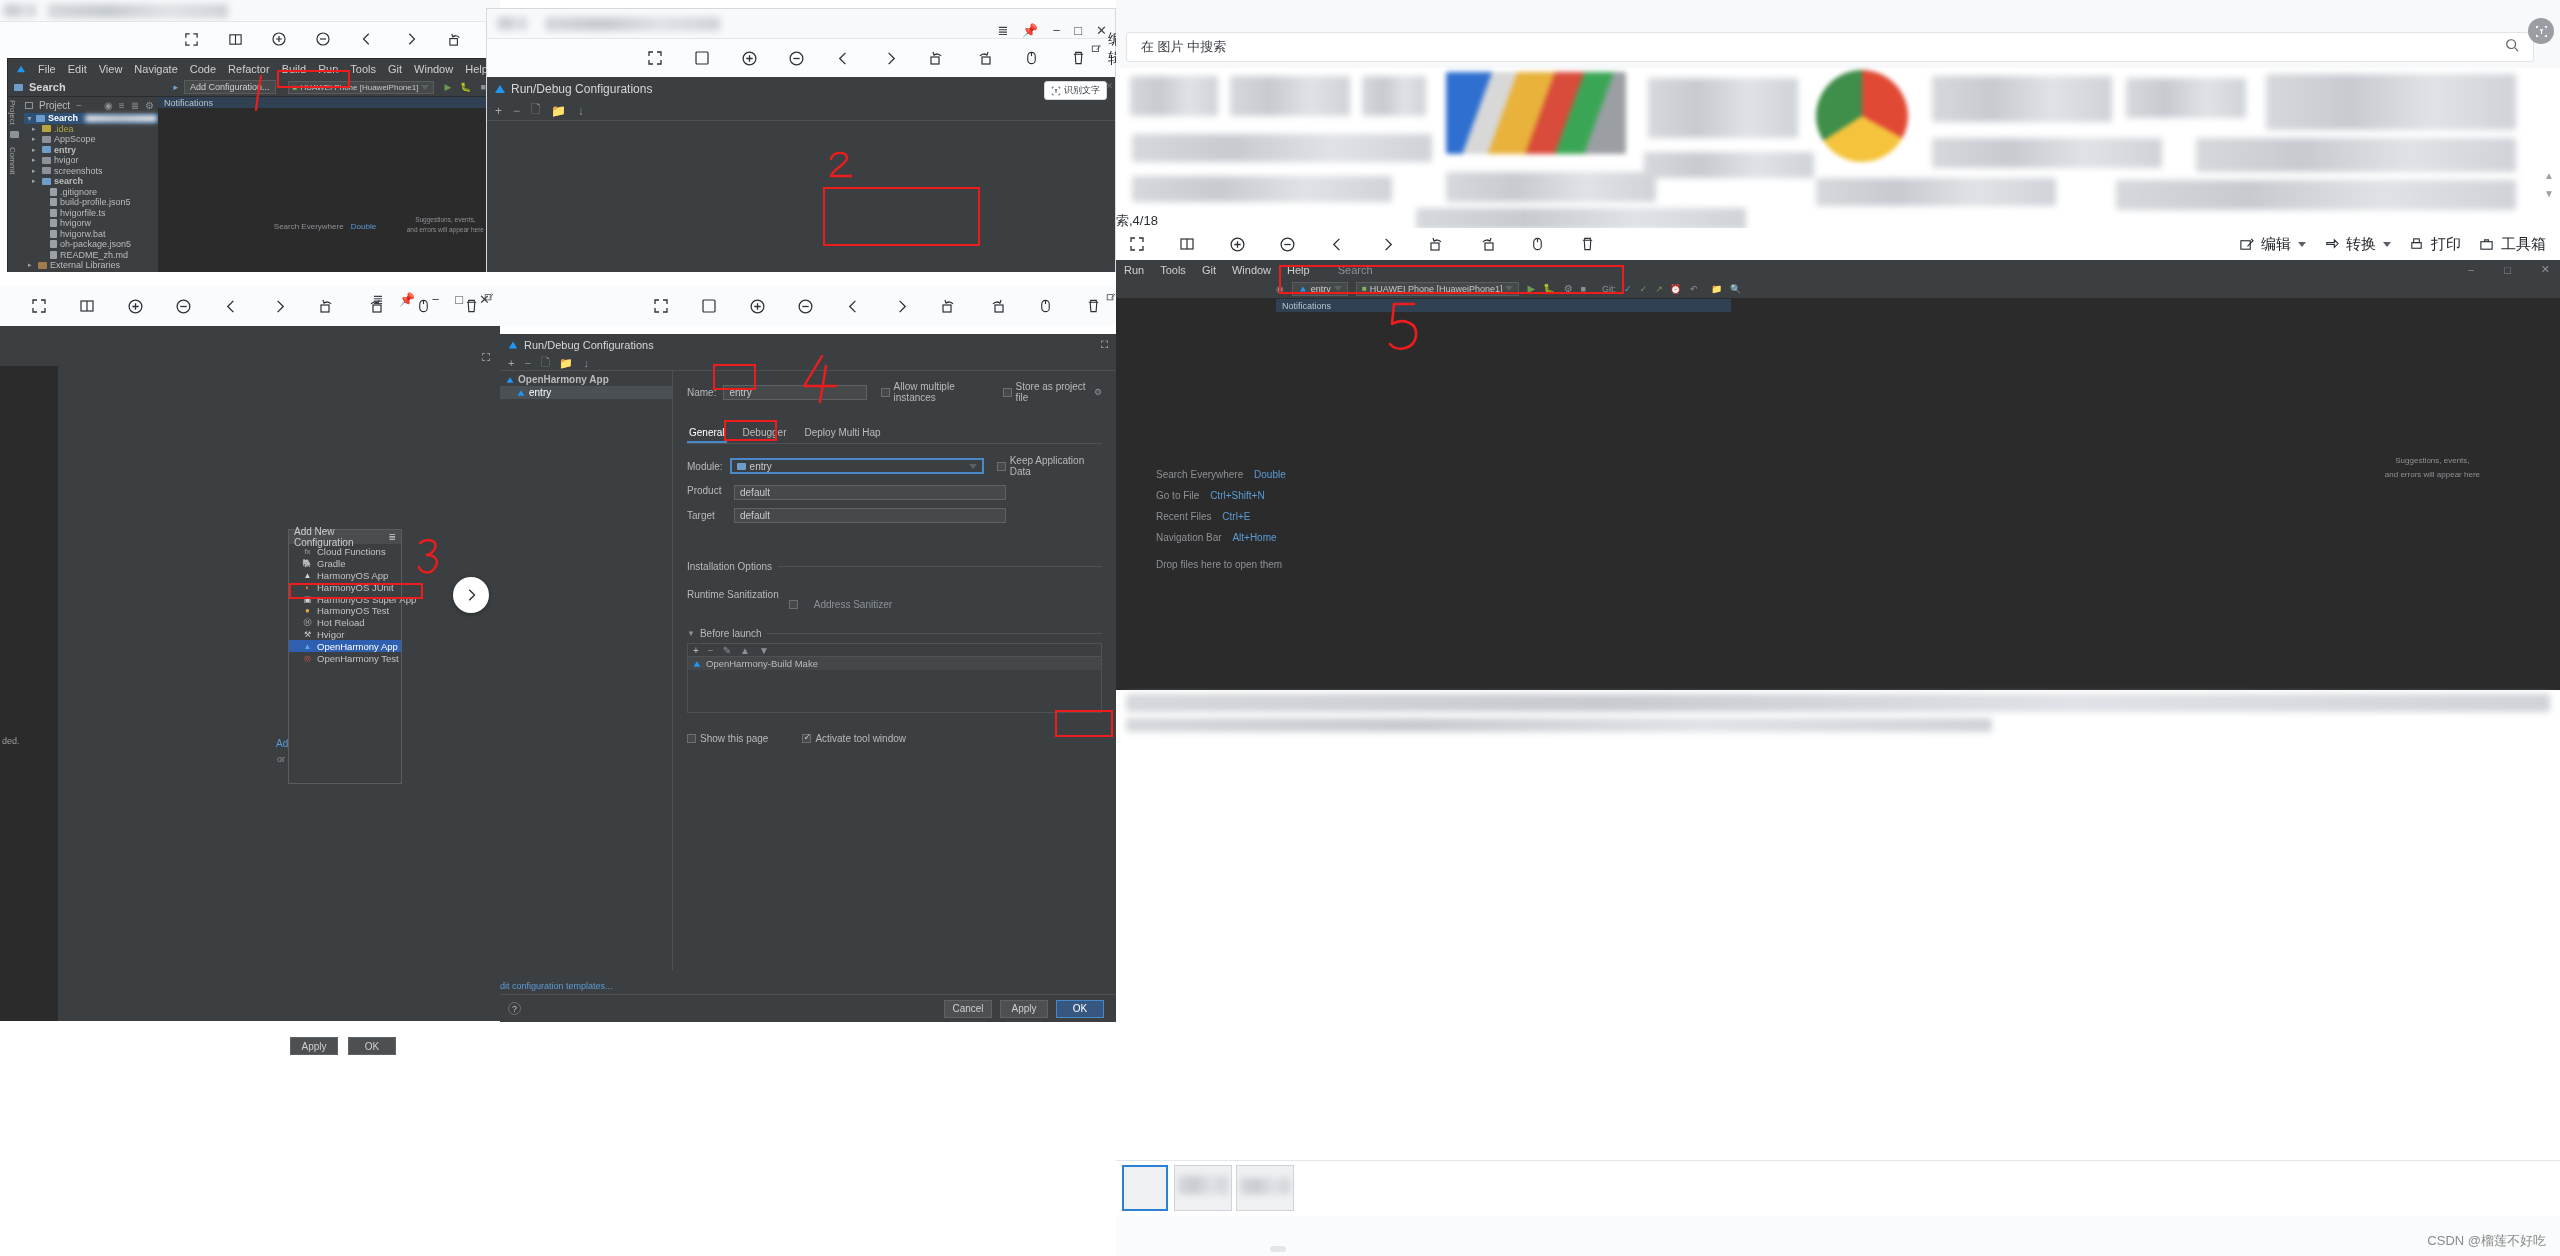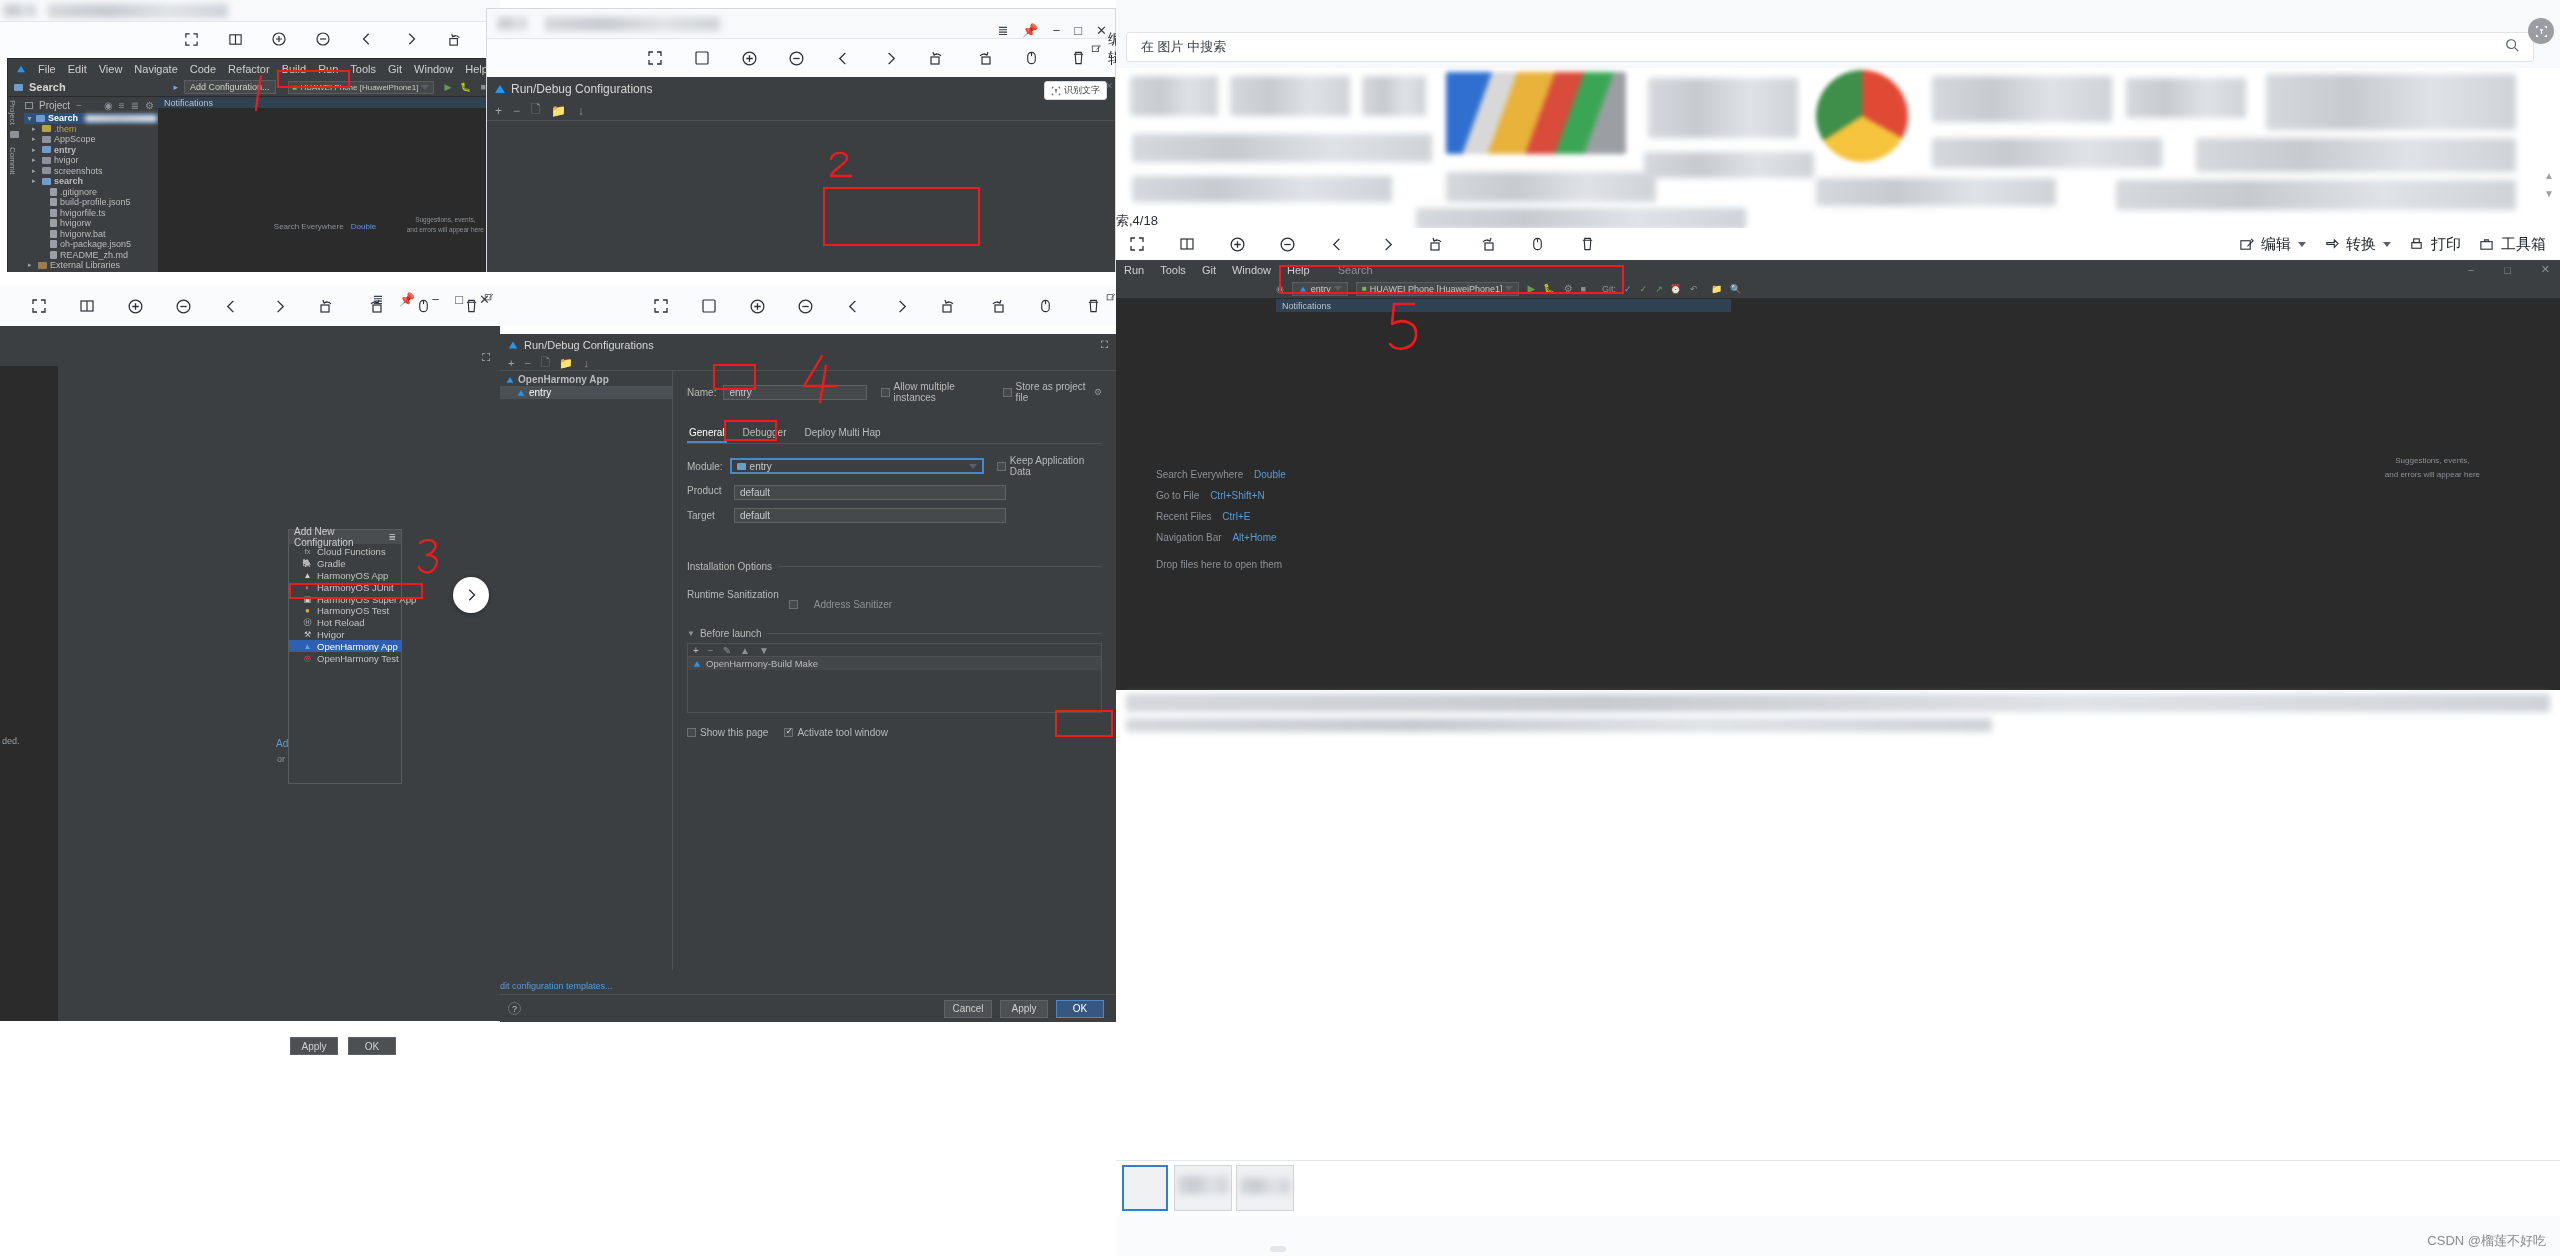--- a/index.html
+++ b/index.html
@@ -241,21 +241,21 @@
             <div class="tree-row" style="background:#2d5177;color:#fff;font-weight:bold;padding-left:2px;">
               <span class="chev">▼</span>
                 <span class="folder mod"></span>
               <span>Search</span>
               <span class="blur2" style="width:72px;height:7px;margin-left:4px;"></span>
             </div>
             <div id="tree-items">
                 <div class="tree-row" style="padding-left: 8px;">
                   <span class="chev">▸</span>
                   <span class="folder ylw"></span>
-                  <span style="color: rgb(181, 166, 66);">.them</span>
+                  <span style="color: rgb(181, 166, 66);">.idea</span>
                 </div>
                 <div class="tree-row" style="padding-left: 8px;">
                   <span class="chev">▸</span>
                   <span class="folder"></span>
                   <span>AppScope</span>
                 </div>
                 <div class="tree-row" style="padding-left: 8px;">
                   <span class="chev">▸</span>
                   <span class="folder mod"></span>
                   <span style="font-weight: bold;">entry</span>
@@ -873,21 +873,21 @@
               <span class="dim">▲</span>
               <span class="dim">▼</span>
             </div>
             <div style="height:13px;display:flex;align-items:center;gap:4px;padding:0 4px;background:#43474a;font-size:9.5px;">
               <span class="ohbadge" style="transform:scale(.7)"></span>
               <span>OpenHarmony-Build Make</span>
             </div>
             <div style="height:42px;"></div>
           </div>
 
-          <div style="display:flex;align-items:center;gap:16px;margin-top:14px;">
+          <div style="display:flex;align-items:center;gap:34px;margin-top:20px;">
             <span style="display:flex;align-items:center;gap:4px;">
               <span class="chk"></span>
                 <span class="lbl">Show this page</span>
             </span>
             <span style="display:flex;align-items:center;gap:4px;">
               <span class="chk on"></span>
                 <span class="lbl">Activate tool window</span>
             </span>
           </div>
         </div>

